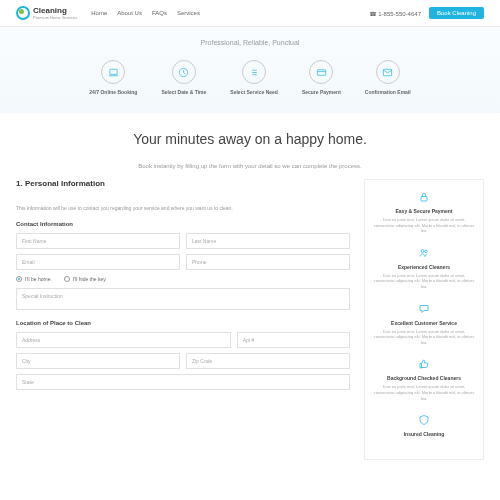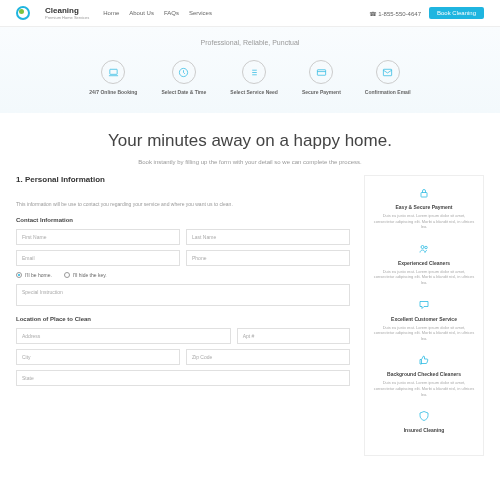--- a/index.html
+++ b/index.html
@@ -1,37 +1,37 @@
 <!DOCTYPE html>
 <html><head>
 <meta charset="utf-8">
 <style>
 *{margin:0;padding:0;box-sizing:border-box;font-family:Arial,sans-serif}
 body{background:#fff;font-size:7px;color:#555}
 .nav{display:flex;align-items:center;padding:6px 16px;border-bottom:1px solid #eee}
-.logo{display:flex;align-items:flex-start;gap:15px}
+.logo{display:flex;align-items:flex-start;gap:3px}
 .logo-mark{width:14px;height:14px;border-radius:50%;border:2px solid #1fb5e0;position:relative}
 .logo-mark::after{content:"";position:absolute;width:5px;height:5px;background:#7cc242;border-radius:50%;top:1px;left:1px}
 .logo-text{font-size:8px;font-weight:bold;color:#333}
 .logo-sub{font-size:4px;color:#999}
 .nav-links{display:flex;gap:10px;margin-left:14px}
 .nav-links span{font-size:6px;color:#666}
 .nav-right{margin-left:auto;display:flex;align-items:center;gap:8px}
 .phone{font-size:6px;color:#666}
 .btn-book{background:#1fb5e0;color:#fff;padding:3px 8px;border-radius:2px;font-size:6px}
 .hero{text-align:center;padding:12px 16px 18px;background:linear-gradient(#f9fcfe,#f3f9fc)}
 .hero h1{font-size:11px;font-weight:400;color:#444;margin-bottom:3px}
 .hero-sub{font-size:7px;color:#999;margin-bottom:14px}
 .steps{display:flex;justify-content:center;gap:24px}
 .step{text-align:center}
 .step-ic{width:24px;height:24px;border:1px solid #ccc;border-radius:50%;margin:0 auto 5px;display:flex;align-items:center;justify-content:center}
 .step-ic svg{width:11px;height:11px;stroke:#1fb5e0;fill:none;stroke-width:1.5}
 .step-lbl{font-size:5px;color:#666;font-weight:bold}
 .mid{text-align:center;padding:18px 16px 10px}
-.mid h2{font-size:17px;font-weight:400;color:#444;margin-bottom:8px}
+.mid h2{font-size:14px;font-weight:400;color:#444;margin-bottom:16px}
 .mid-sub{font-size:6px;color:#999}
 .content{display:flex;gap:14px;padding:0 16px 16px}
 .form{flex:1}
 .form h3{font-size:8px;color:#333;margin-bottom:17px}
 .form-desc{font-size:5px;color:#999;margin-bottom:10px}
 .sec-title{font-size:6px;color:#444;font-weight:bold;margin-bottom:6px}
 .row{display:flex;gap:6px;margin-bottom:5px}
 .inp{flex:1;border:1px solid #e0e0e0;padding:4px 5px;font-size:5px;color:#aaa;background:#fff}
 .radios{display:flex;gap:12px;margin:6px 0}
 .radio{display:flex;align-items:center;gap:3px;font-size:5px;color:#666}

